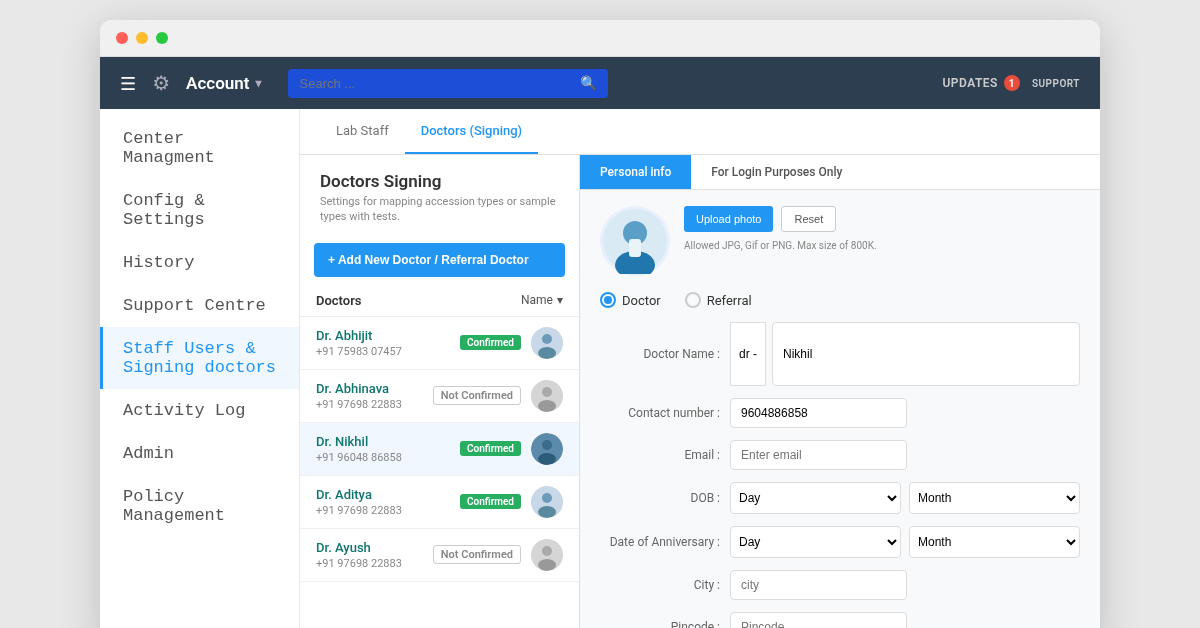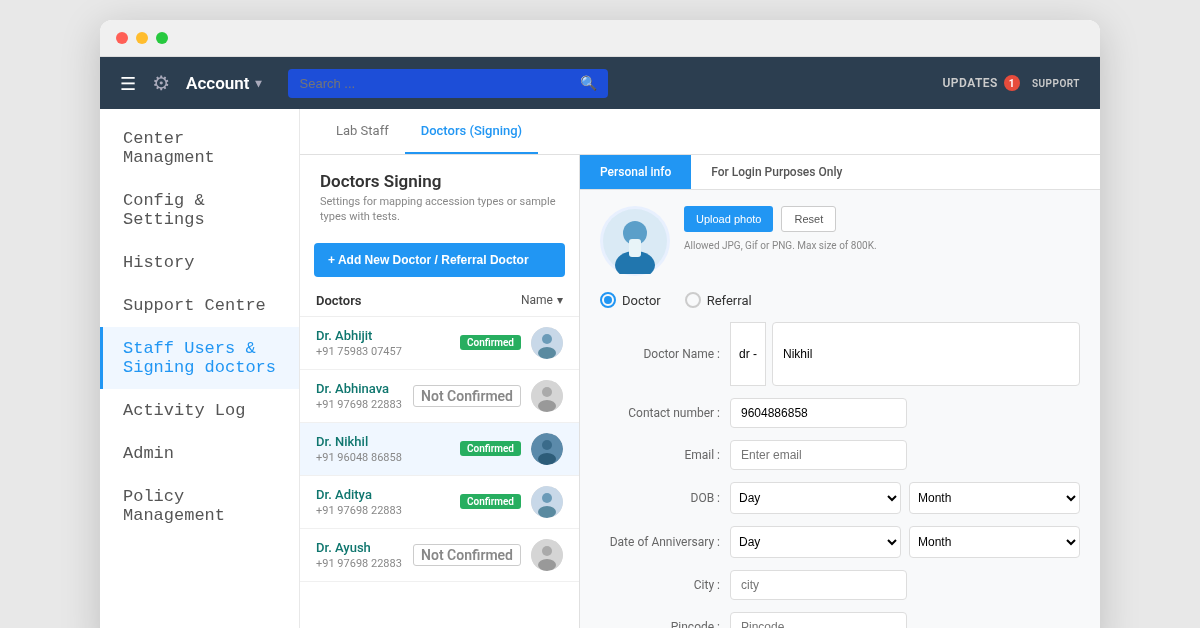--- a/index.html
+++ b/index.html
@@ -242,21 +242,21 @@
     .doctor-name { font-size: 13px; font-weight: 500; color: #0f766e; }
     .doctor-phone { font-size: 11px; color: #888; margin-top: 2px; }
     .status-badge {
       font-size: 10px;
       font-weight: 600;
       padding: 2px 7px;
       border-radius: 3px;
       white-space: nowrap;
     }
     .status-confirmed { background: #27ae60; color: #fff; }
-    .status-not-confirmed { background: transparent; color: #888; border: 1px solid #ccc; font-size: 14px; }
+    .status-not-confirmed { background: transparent; color: #888; border: 1px solid #ccc; font-size: 11px; }
     .doctor-avatar {
       width: 32px;
       height: 32px;
       border-radius: 50%;
       background: #ddd;
       overflow: hidden;
       flex-shrink: 0;
       display: flex;
       align-items: center;
       justify-content: center;

